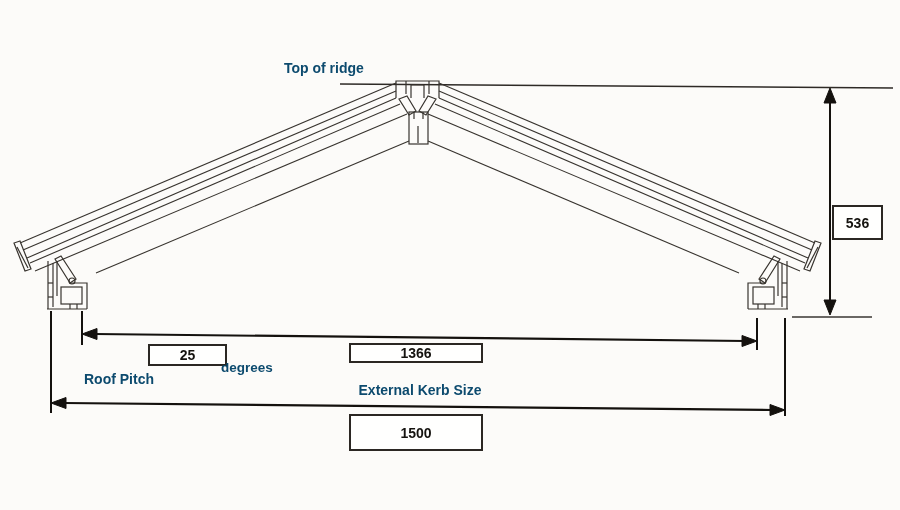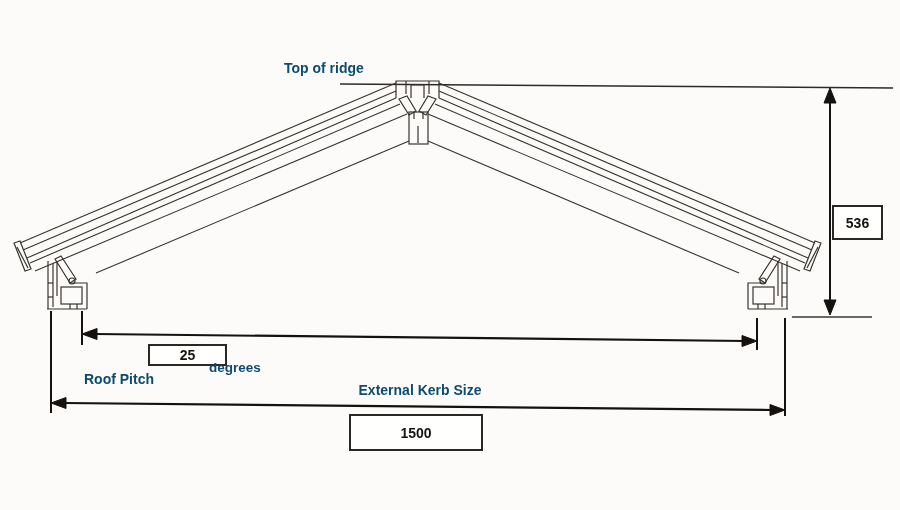--- a/index.html
+++ b/index.html
@@ -130,28 +130,31 @@
     </g>
   </svg>
 
   <div class="lbl" style="left:284px;top:61px;">Top of ridge</div>
 
   <div class="vbox" style="left:832px;top:205px;width:51px;height:35px;">
     <span>536</span>
   </div>
 
 
+  <div class="vbox" style="left:349px;top:343px;width:134px;height:20px;">
+    <span>1366</span>
+  </div>
 
   <div class="lbl" style="left:84px;top:372px;">Roof Pitch</div>
 
   <div class="vbox" style="left:148px;top:344px;width:79px;height:22px;">
     <span>25</span>
   </div>
 
-  <div class="lbl" style="left:209px;top:361px;font-size:13.5px;">degrees</div>
+  <div class="lbl" style="left:221px;top:361px;font-size:13.5px;">degrees</div>
 
   <div class="lbl centered" style="left:320px;top:383px;width:200px;">External Kerb Size</div>
 
   <div class="vbox" style="left:349px;top:414px;width:134px;height:37px;">
     <span>1500</span>
   </div>
 
 </div>
 
 </body></html>

